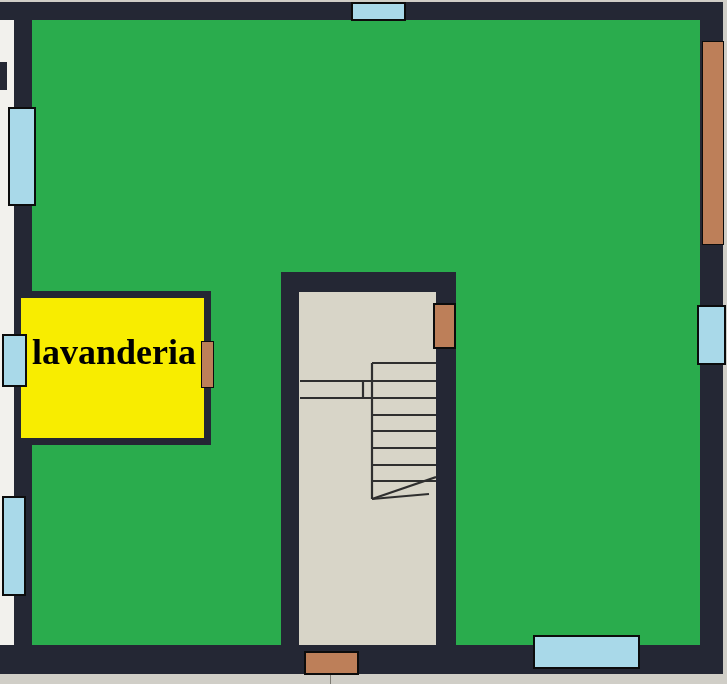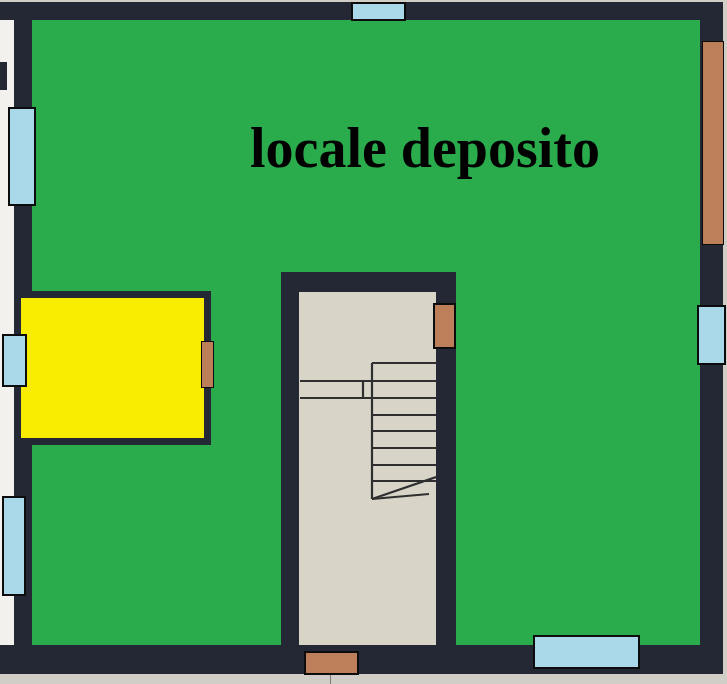--- a/index.html
+++ b/index.html
@@ -115,16 +115,16 @@
   <div class="window window-left-lower"></div>
   <div class="window window-right"></div>
   <div class="window window-bottom"></div>
 
   <div class="door door-right-tall"></div>
   <div class="door door-lavanderia"></div>
   <div class="door door-stair-upper"></div>
   <div class="door door-stair-bottom"></div>
   <div class="door-swing-line"></div>
 
-  <div class="label label-deposito">locale deposito</div>
 
+  <div class="label label-lavanderia">lavanderia</div>
 
 </div>
 
 </body></html>

